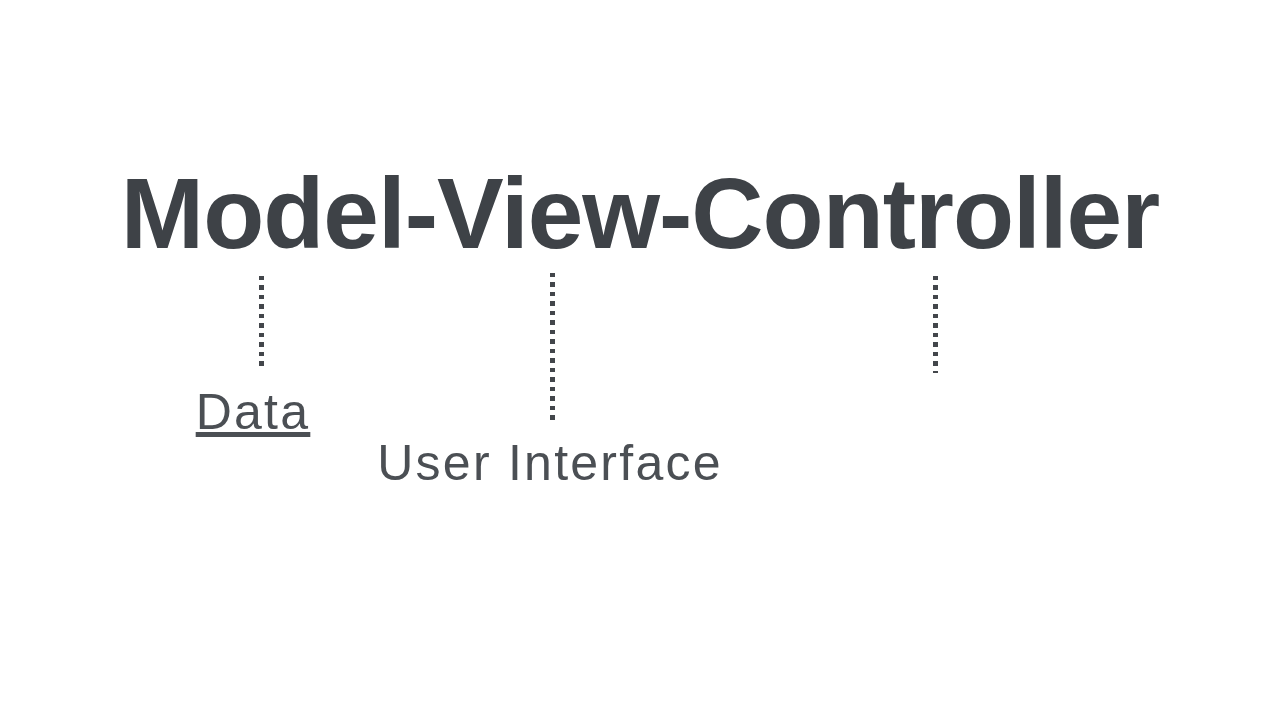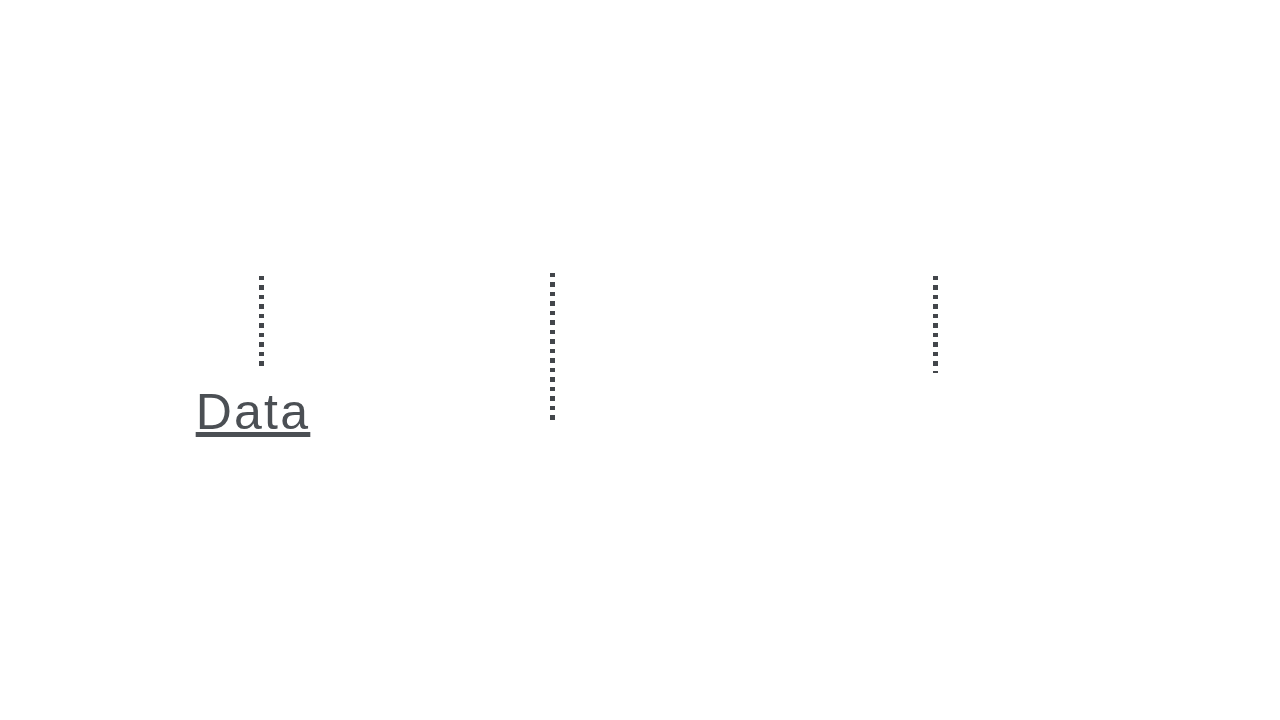--- a/index.html
+++ b/index.html
@@ -53,24 +53,26 @@
   }
   .annotation.a1 { left: 253px; top: 387px; text-decoration: underline; }
   .annotation.a2 { left: 550px; top: 438px; }
   .annotation.a3 { left: 926px; top: 385px; }
 </style>
 </head>
 <body>
 
 <div class="canvas">
 
+  <h1 class="title">Model-View-Controller</h1>
 
   <div class="connector c1"></div>
 
   <div class="connector c2"></div>
 
   <div class="connector c3"></div>
 
   <div class="annotation a1">Data</div>
 
+  <div class="annotation a2">User Interface</div>
 
 
 </div>
 
 </body></html>

